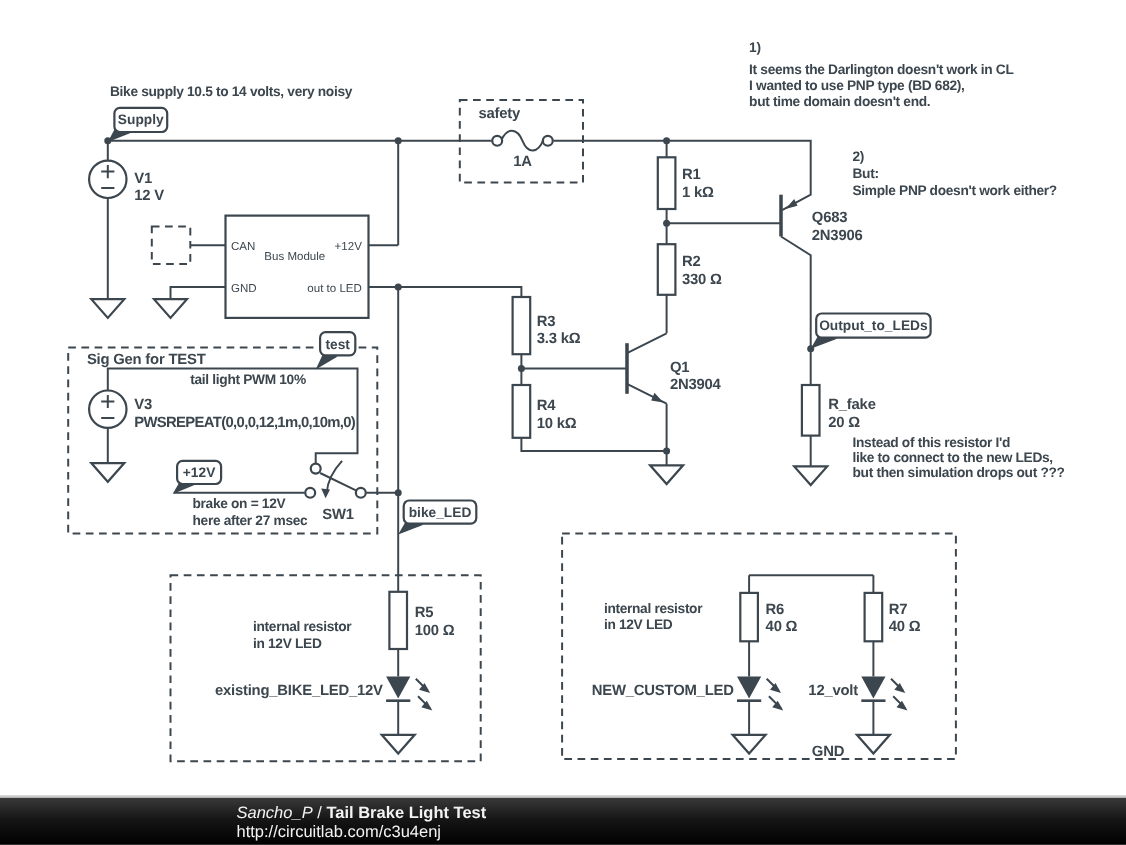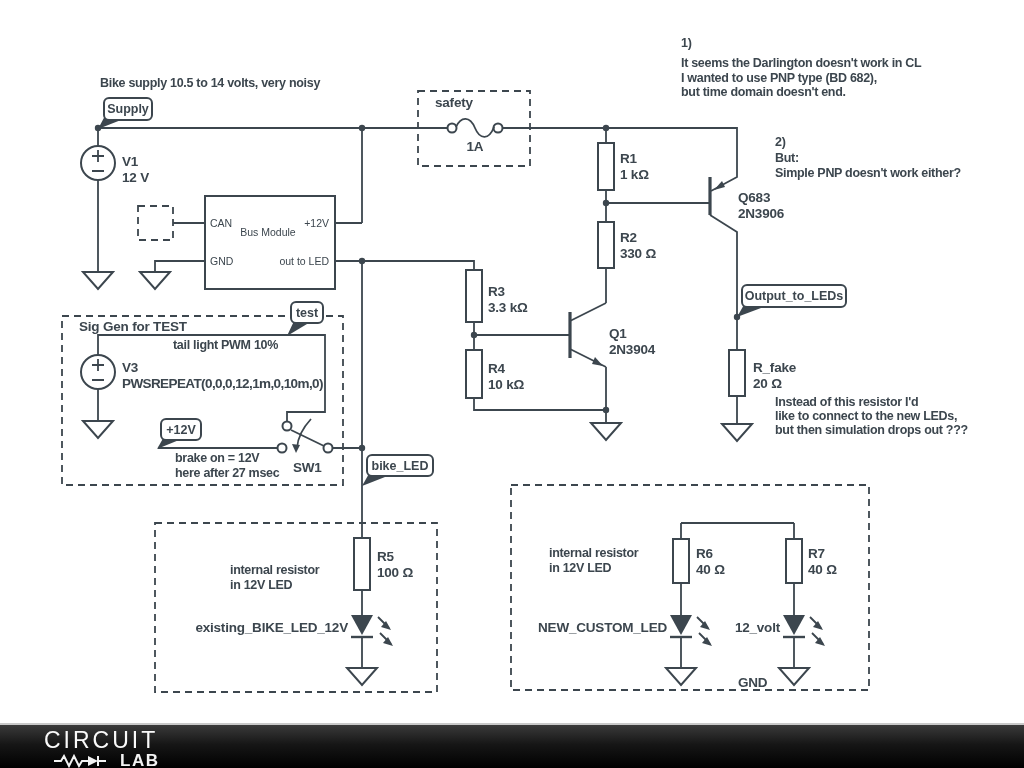--- a/index.html
+++ b/index.html
@@ -226,26 +226,23 @@
   <text class="note" x="775" y="420">like to connect to the new LEDs,</text>
   <text class="note" x="775" y="434">but then simulation drops out ???</text>
   <text class="note" x="230" y="574">internal resistor</text>
   <text class="note" x="230" y="589">in 12V LED</text>
   <text class="note" x="549" y="557">internal resistor</text>
   <text class="note" x="549" y="572">in 12V LED</text>
   <text class="lbl" x="738" y="687">GND</text>
 </svg>
 
 <div class="footer">
-  <div class="logo">
-    <div class="logo-top">CIRCUIT</div>
-    <div class="logo-bottom">
-      <svg width="76" height="14" viewBox="0 0 56 14">
-        <path d="M0,7 H7 L10,2 L15,12 L20,2 L25,12 L28,7 H34" stroke="#f3f3f3" stroke-width="2" fill="none"></path>
-        <polygon points="34,2 34,12 44,7" fill="#f3f3f3"></polygon>
-        <path d="M44,2 V12 M44,7 H52" stroke="#f3f3f3" stroke-width="2" fill="none"></path>
-      </svg>
-      <span class="logo-lab">LAB</span>
+  <div class="meta">
+    <div>
+      <span class="author">Sancho_P</span>
+      <span>/</span>
+      <span class="title">Tail Brake Light Test</span>
     </div>
+    <div class="url">http://circuitlab.com/c3u4enj</div>
   </div>
 </div>
 
 </div>
 
 </body></html>

